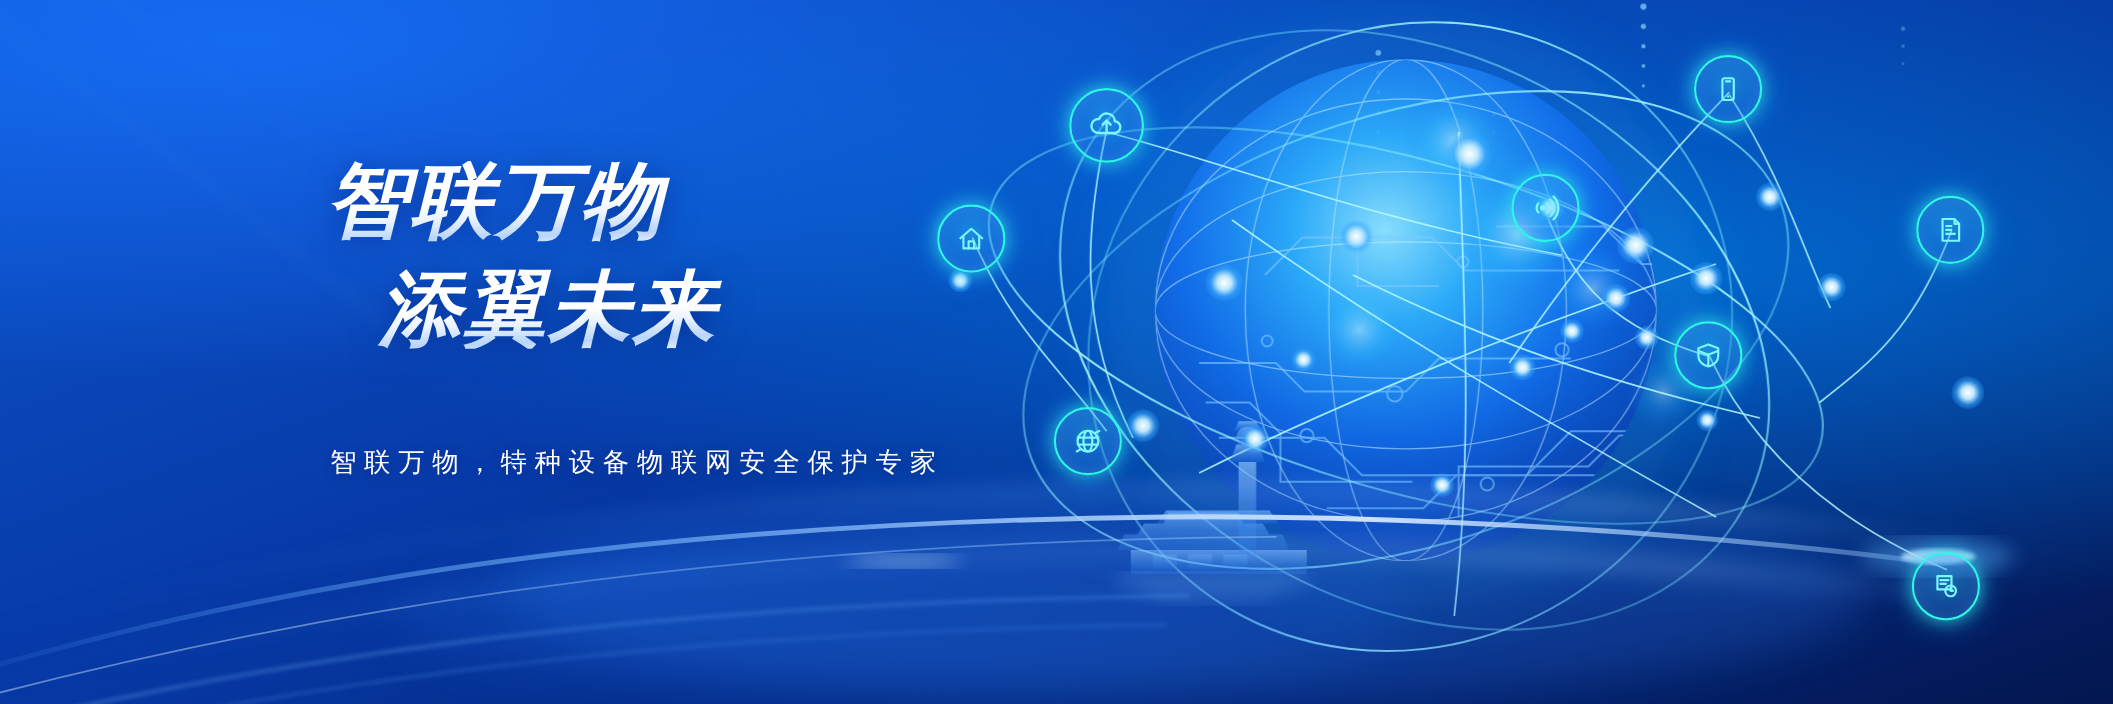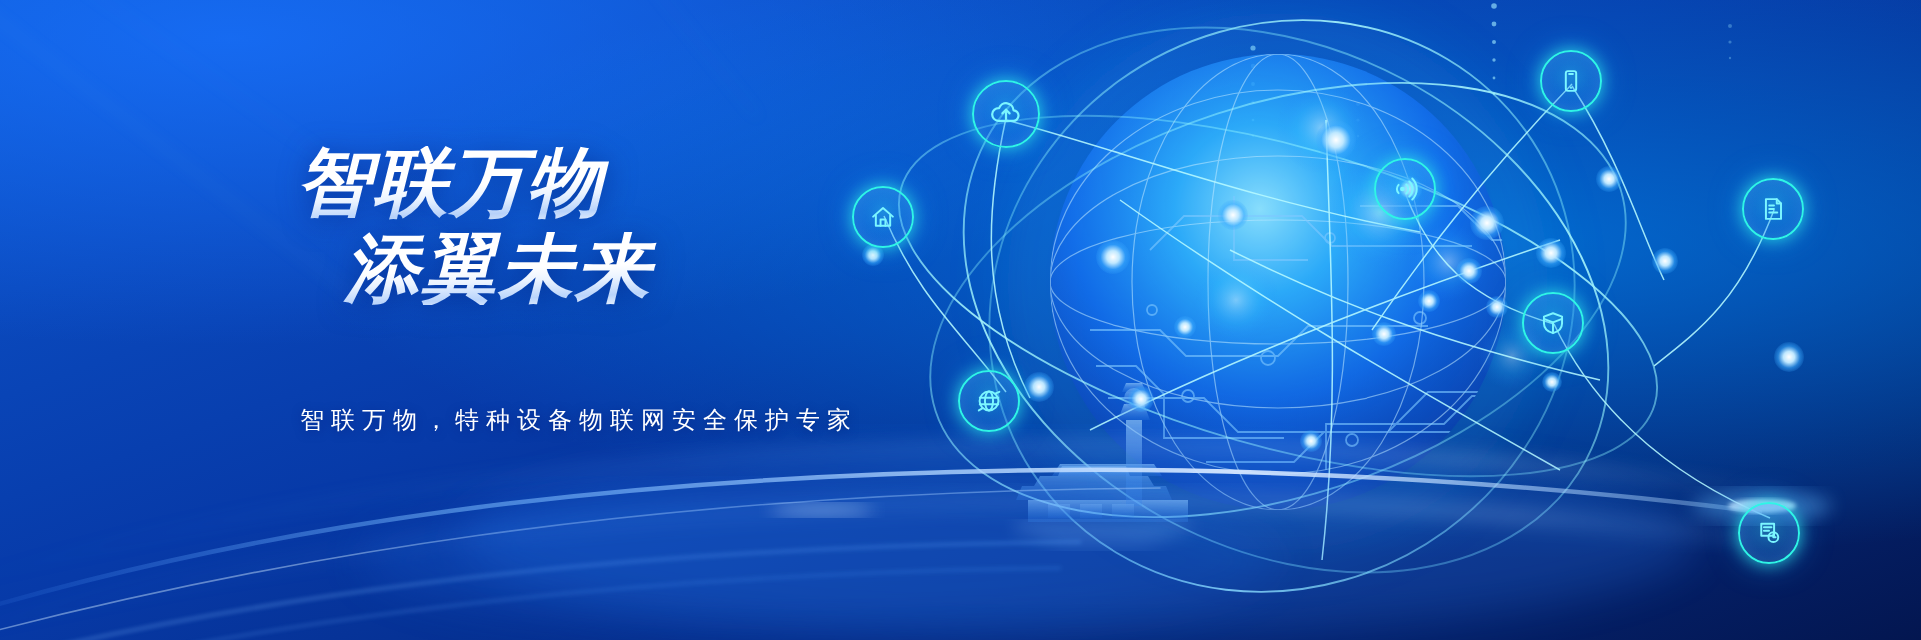--- a/index.html
+++ b/index.html
@@ -33,21 +33,21 @@
     white-space:nowrap;
     background:linear-gradient(178deg,#ffffff 0%,#ffffff 46%,#eaf3ff 60%,#b9d4fb 78%,#ffffff 96%);
     -webkit-background-clip:text;
     background-clip:text;
     color:transparent;
     -webkit-text-fill-color:transparent;
     filter:drop-shadow(0 3px 14px rgba(0,30,120,0.55));
     font-family:"DejaVu Sans","Liberation Sans",sans-serif;
   }
   #headline1 { font-size:75px; padding-left:0px; }
-  #headline2 { font-size:75px; padding-left:48px; margin-top:12px; }
+  #headline2 { font-size:75px; padding-left:48px; margin-top:24px; }
 
   #subtitle {
     position:absolute; left:300px; top:404px;
     font-size:24px;
     letter-spacing:7px;
     color:#ffffff;
     white-space:nowrap;
     font-family:"DejaVu Sans","Liberation Sans",sans-serif;
     text-shadow:0 2px 10px rgba(0,30,120,0.6);
     z-index:40;

